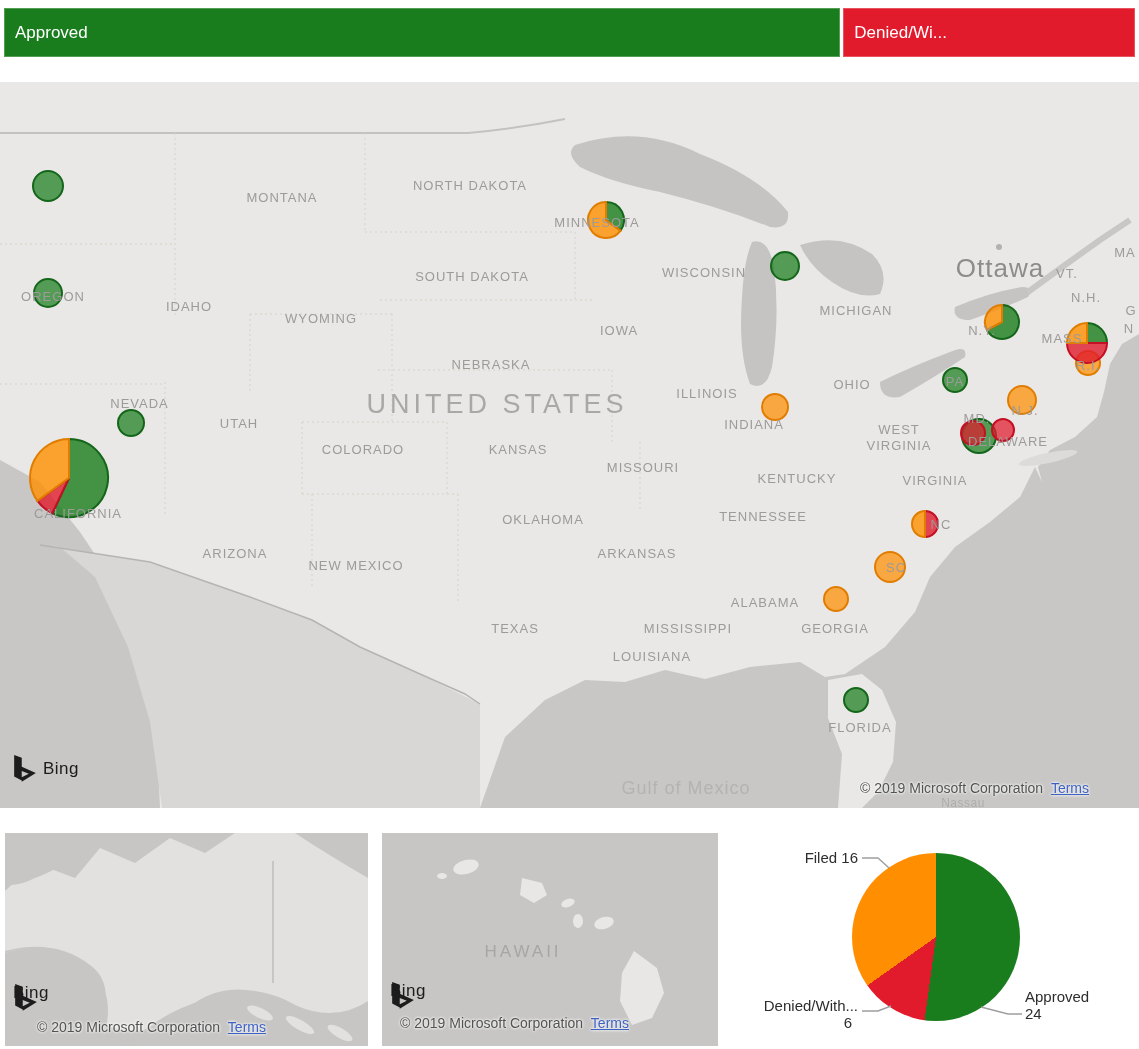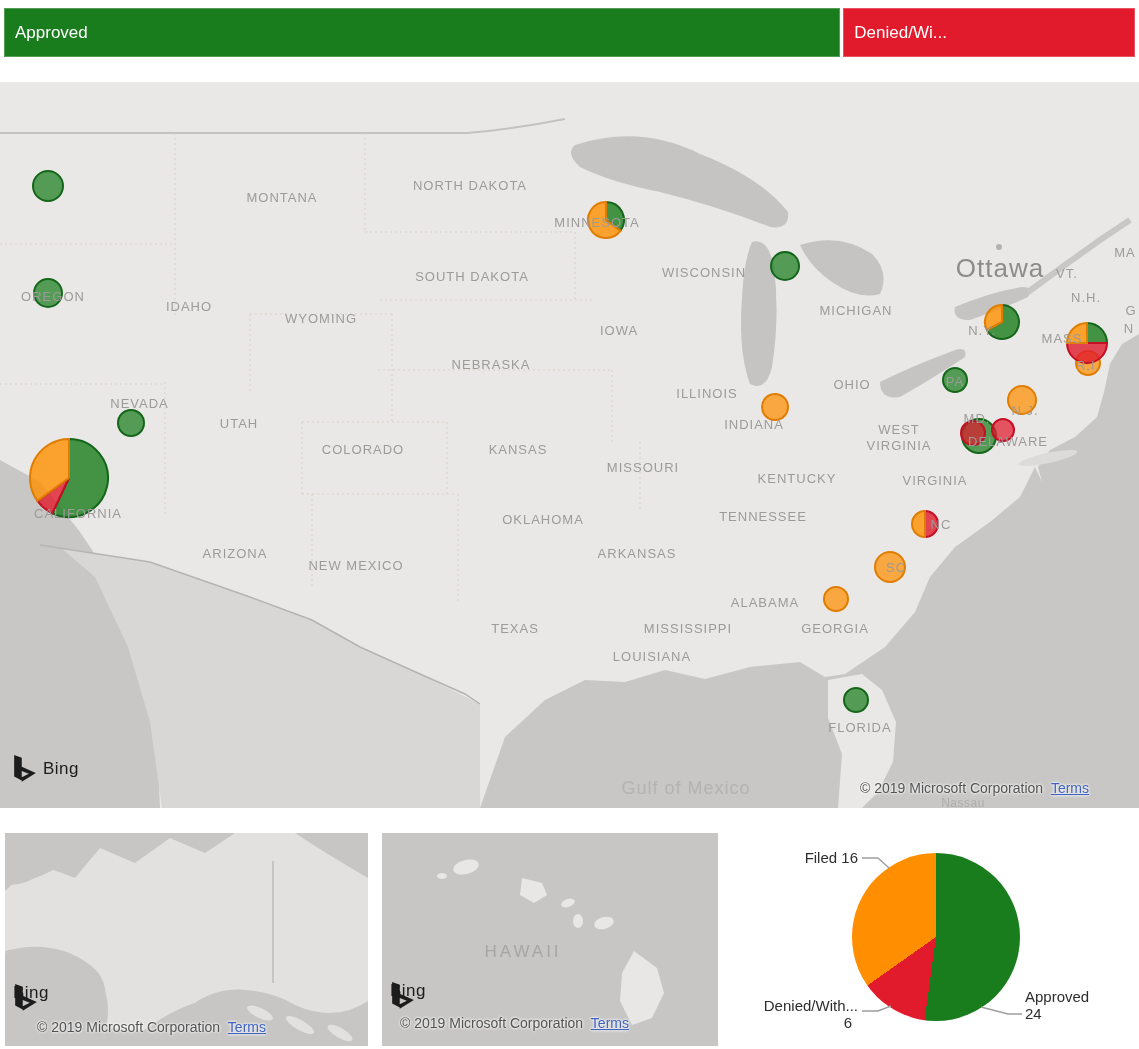--- a/index.html
+++ b/index.html
@@ -193,20 +193,21 @@
         <span class="lbl-state" style="left: 53px; top: 214px;">OREGON</span>
         <span class="lbl-state" style="left: 189px; top: 224px;">IDAHO</span>
         <span class="lbl-state" style="left: 321px; top: 236px;">WYOMING</span>
         <span class="lbl-state" style="left: 619px; top: 248px;">IOWA</span>
         <span class="lbl-state" style="left: 491px; top: 282px;">NEBRASKA</span>
         <span class="lbl-state" style="left: 707px; top: 311px;">ILLINOIS</span>
         <span class="lbl-state" style="left: 754px; top: 342px;">INDIANA</span>
         <span class="lbl-state" style="left: 852px; top: 302px;">OHIO</span>
         <span class="lbl-state" style="left: 123px; top: 321px; padding-left: 33px;">NEVADA</span>
         <span class="lbl-state" style="left: 239px; top: 341px;">UTAH</span>
+        <span class="lbl-big" style="left: 497px; top: 322px;">UNITED STATES</span>
         <span class="lbl-state" style="left: 363px; top: 367px;">COLORADO</span>
         <span class="lbl-state" style="left: 518px; top: 367px;">KANSAS</span>
         <span class="lbl-state" style="left: 643px; top: 385px;">MISSOURI</span>
         <span class="lbl-state" style="left: 797px; top: 396px;">KENTUCKY</span>
         <span class="lbl-state" style="left: 899px; top: 347px;">WEST</span>
         <span class="lbl-state" style="left: 899px; top: 363px;">VIRGINIA</span>
         <span class="lbl-state" style="left: 935px; top: 398px;">VIRGINIA</span>
         <span class="lbl-state" style="left: 763px; top: 434px;">TENNESSEE</span>
         <span class="lbl-state" style="left: 941px; top: 442px;">NC</span>
         <span class="lbl-state" style="left: 543px; top: 437px;">OKLAHOMA</span>

